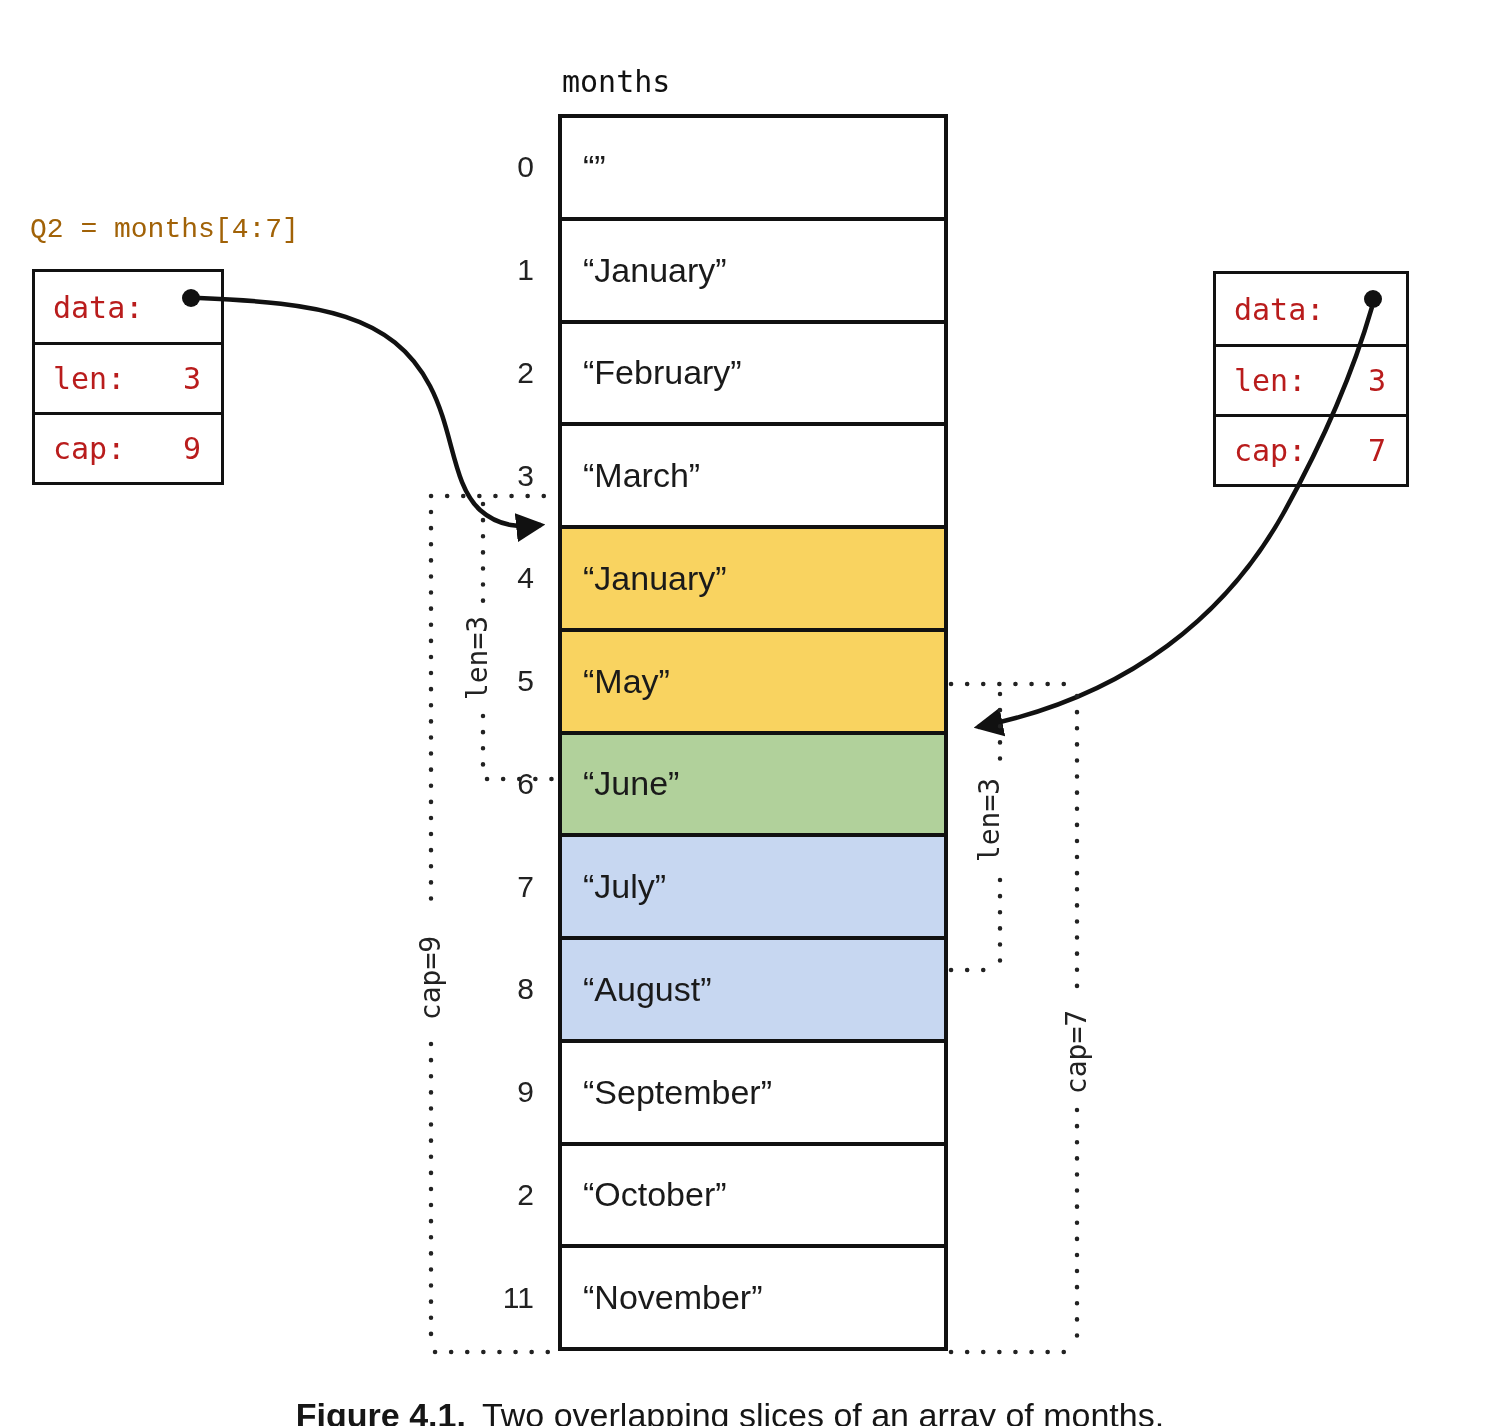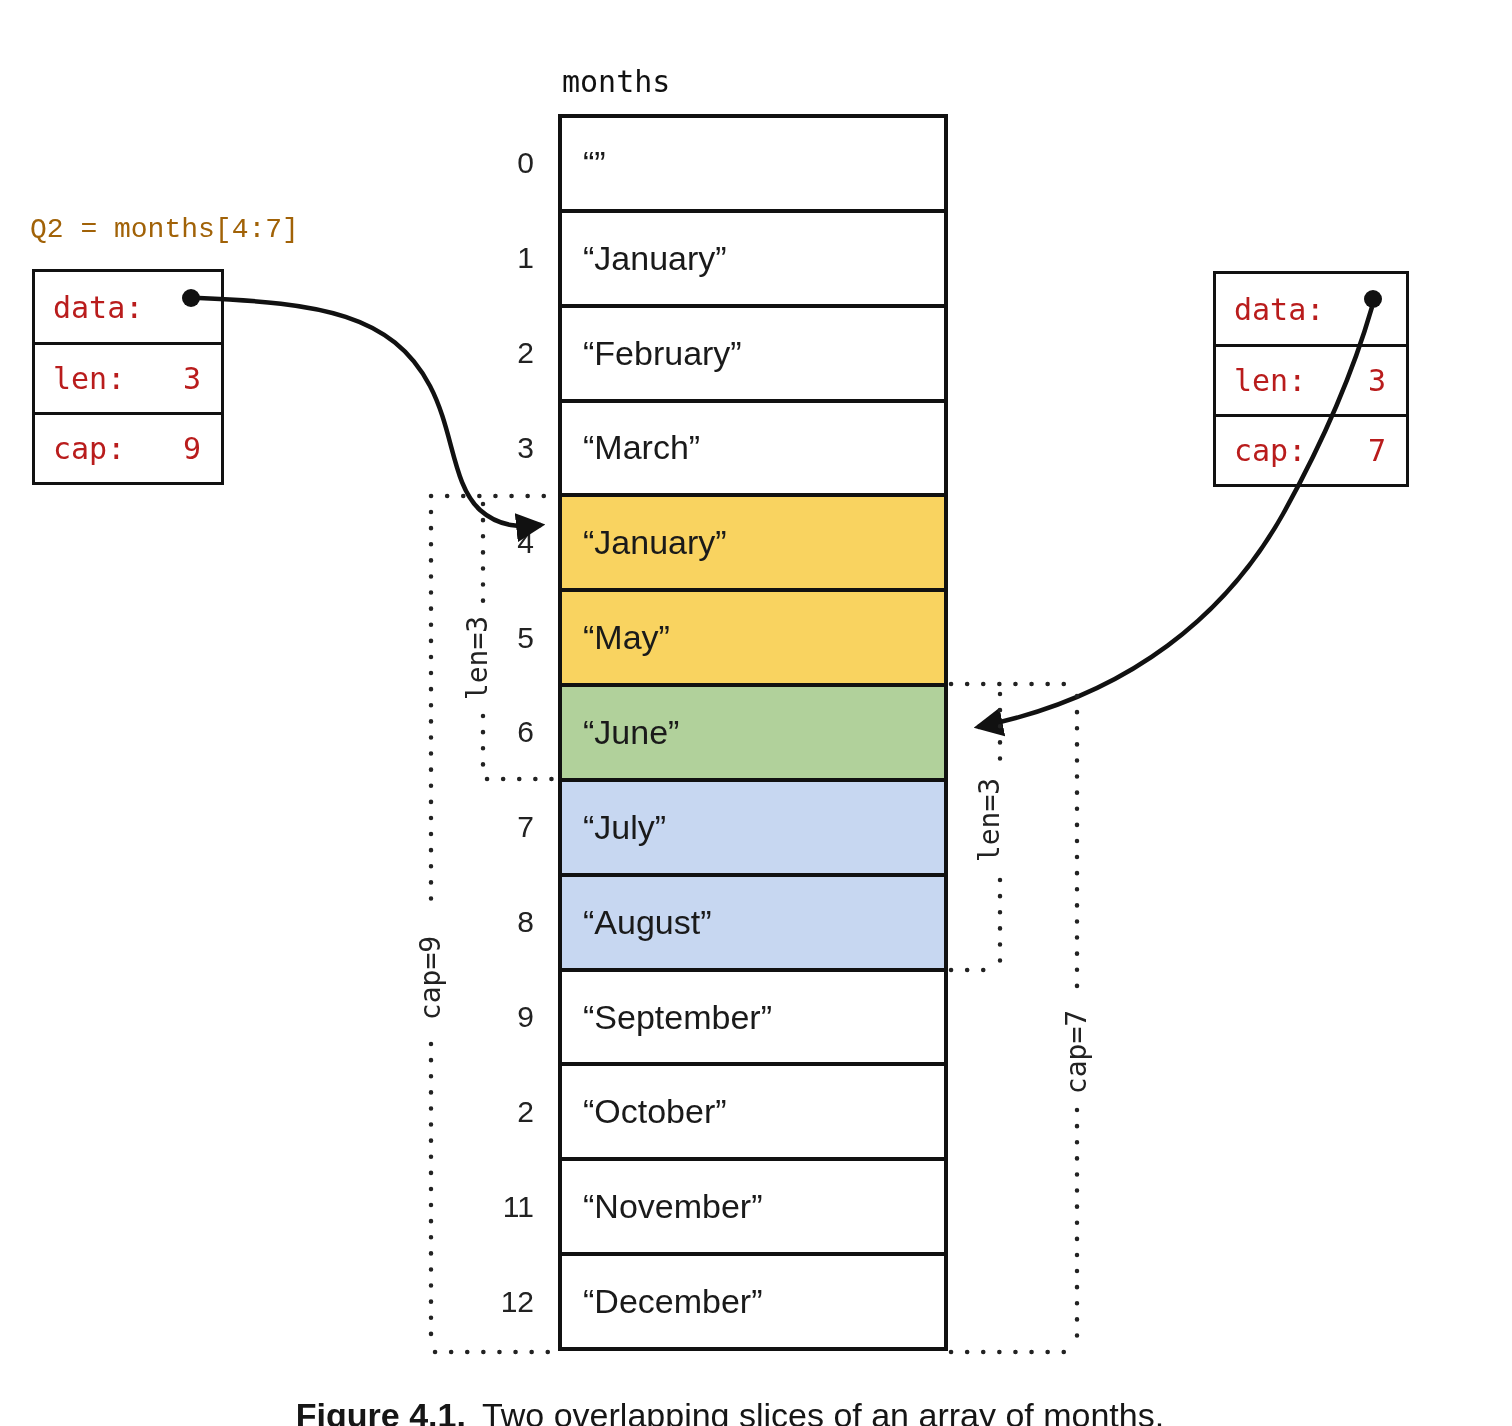--- a/index.html
+++ b/index.html
@@ -135,24 +135,20 @@
         <span>“September”</span>
       </div>
       <div class="array-row">
         <span class="row-index">2</span>
         <span>“October”</span>
       </div>
       <div class="array-row">
         <span class="row-index">11</span>
         <span>“November”</span>
       </div>
-      <div class="array-row">
-        <span class="row-index">12</span>
-        <span>“December”</span>
-      </div>
     </div>
 
   <div class="slice-title" style="left:30px;">Q2 = months[4:7]</div>
   <div class="slice-box" style="left:32px; top:223px; width:192px;">
     <div class="slice-row">
       <span>data:</span>
     </div>
     <div class="slice-row">
       <span>len:</span>
       <span>3</span>

